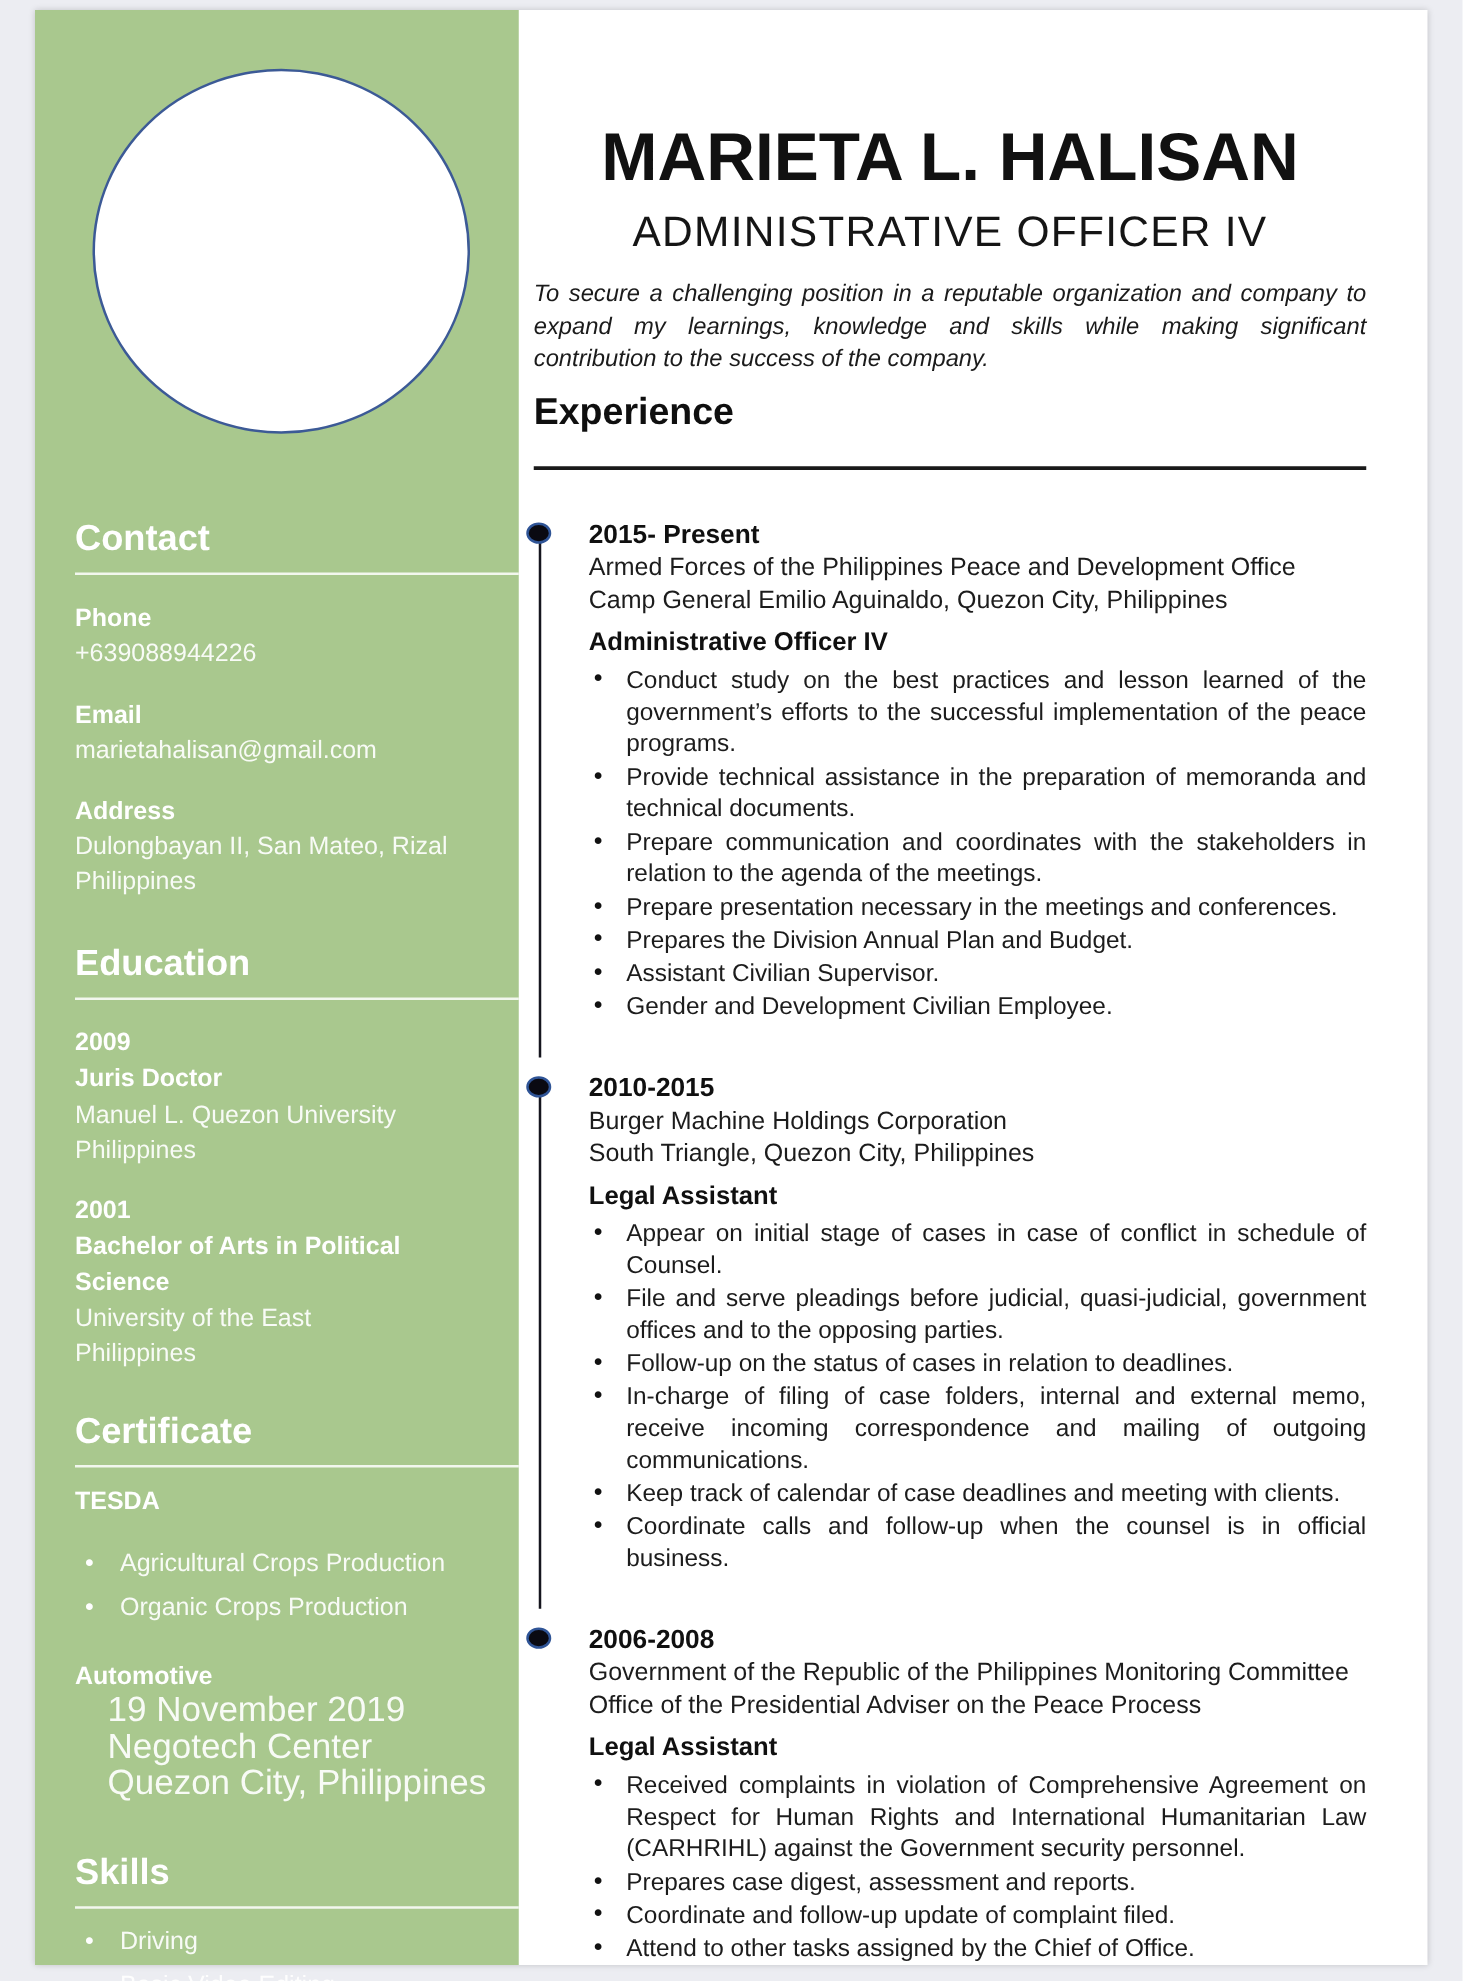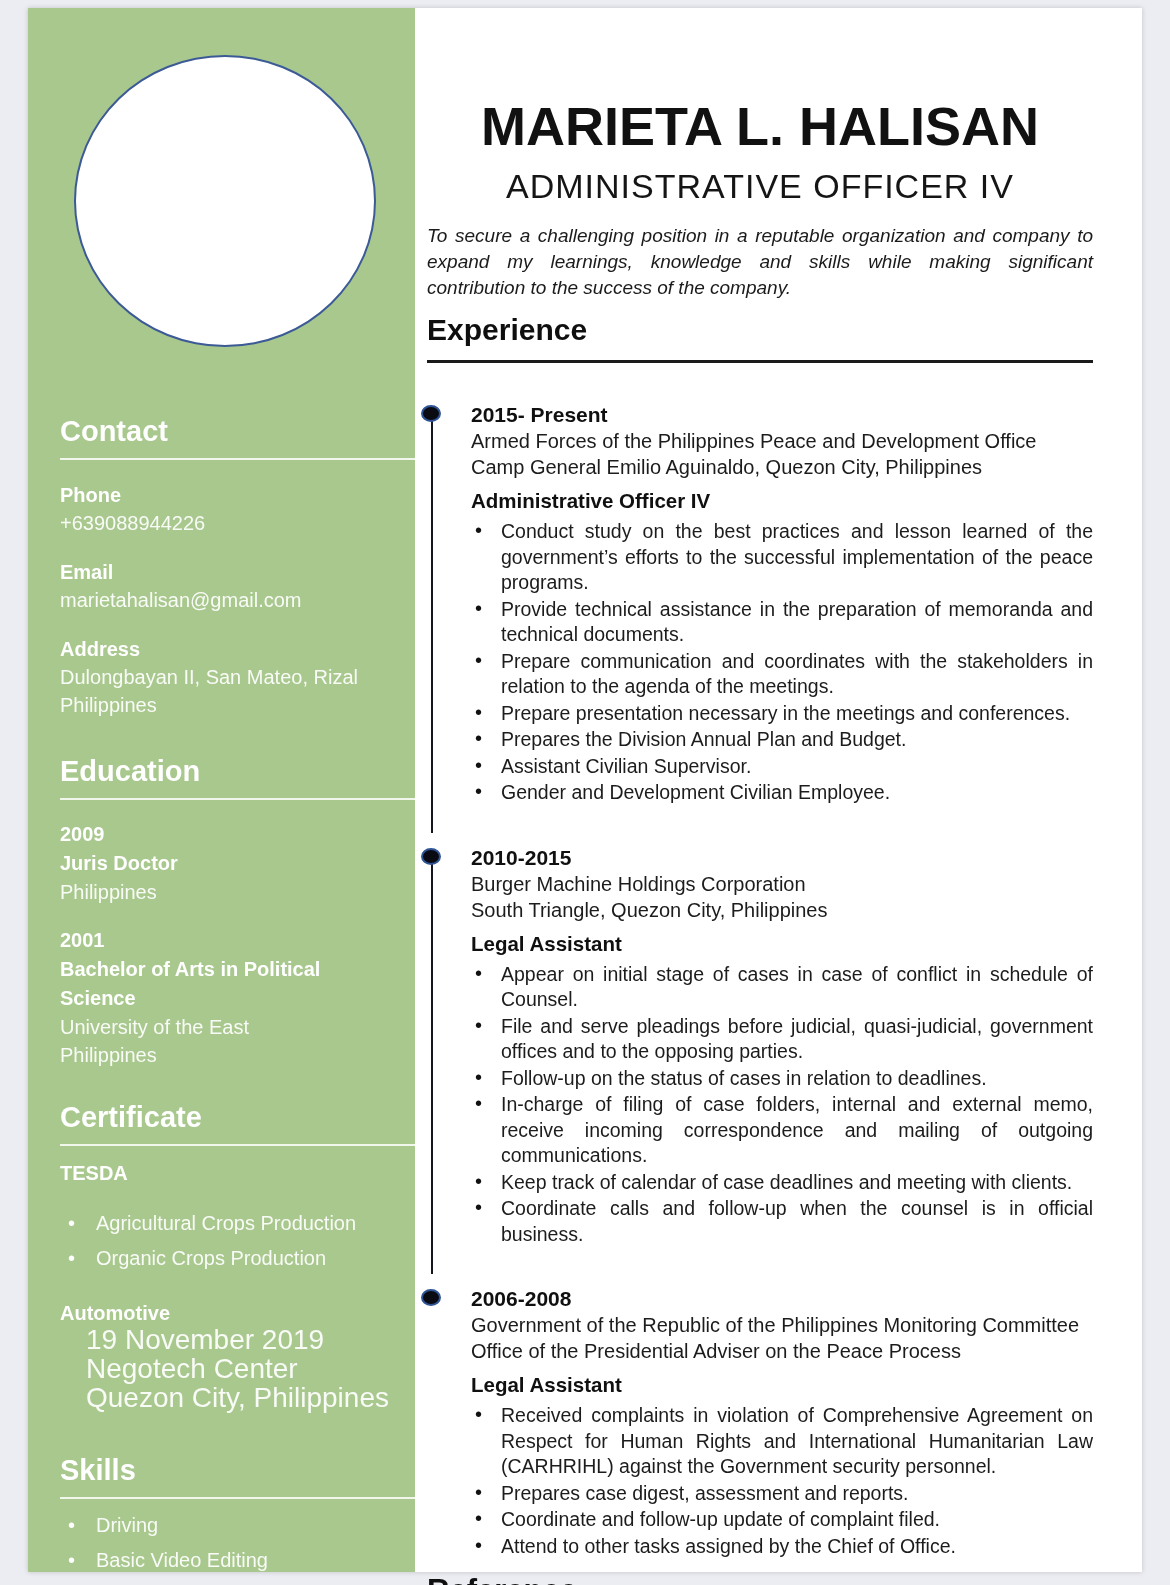--- a/index.html
+++ b/index.html
@@ -76,21 +76,21 @@
   .role-title {
     font-size:34px; font-weight:400; letter-spacing:1px;
     text-align:center; color:#151515; margin-top:10px; line-height:40px;
   }
   .objective {
     font-size:19px; font-style:italic; text-align:justify;
     line-height:26px; margin-top:17px; color:#1b1b1b;
   }
   .exp-h {
     font-size:30px; font-weight:bold; color:#0f0f0f;
-    margin-top:12px; padding-bottom:13px;
+    margin-top:12px; padding-bottom:26px;
     border-bottom:3px solid #1a1a1a;
   }
   .jobs { margin-top:13px; }
   .job { position:relative; padding-left:44px; }
   .job + .job { margin-top:13px; }
   .t-dot {
     position:absolute; left:-6px; top:3px;
     width:20px; height:17px;
     background:#0a0a12;
     border:2px solid #2f5496;
@@ -145,20 +145,21 @@
         <div class="f-value">Dulongbayan II, San Mateo, Rizal</div>
         <div class="f-value">Philippines</div>
       </div>
     </div>
 
     <div class="side-section education">
       <div class="side-h">Education</div>
       <div class="edu-entry">
         <div class="edu-year">2009</div>
         <div class="edu-degree">Juris Doctor</div>
+        <div class="edu-line">Manuel L. Quezon University</div>
         <div class="edu-line">Philippines</div>
       </div>
       <div class="edu-entry">
         <div class="edu-year">2001</div>
         <div class="edu-degree">Bachelor of Arts in Political Science</div>
         <div class="edu-line">University of the East</div>
         <div class="edu-line">Philippines</div>
       </div>
     </div>
 

